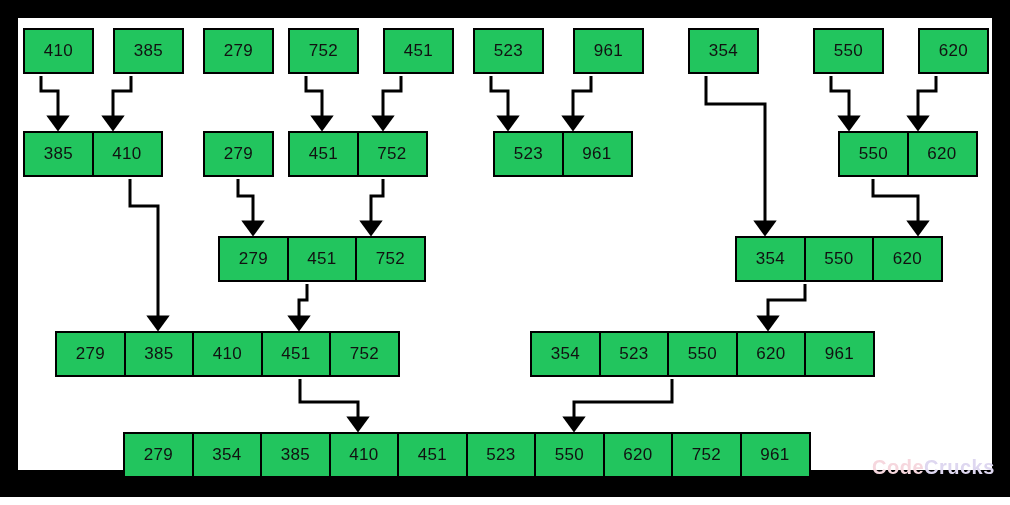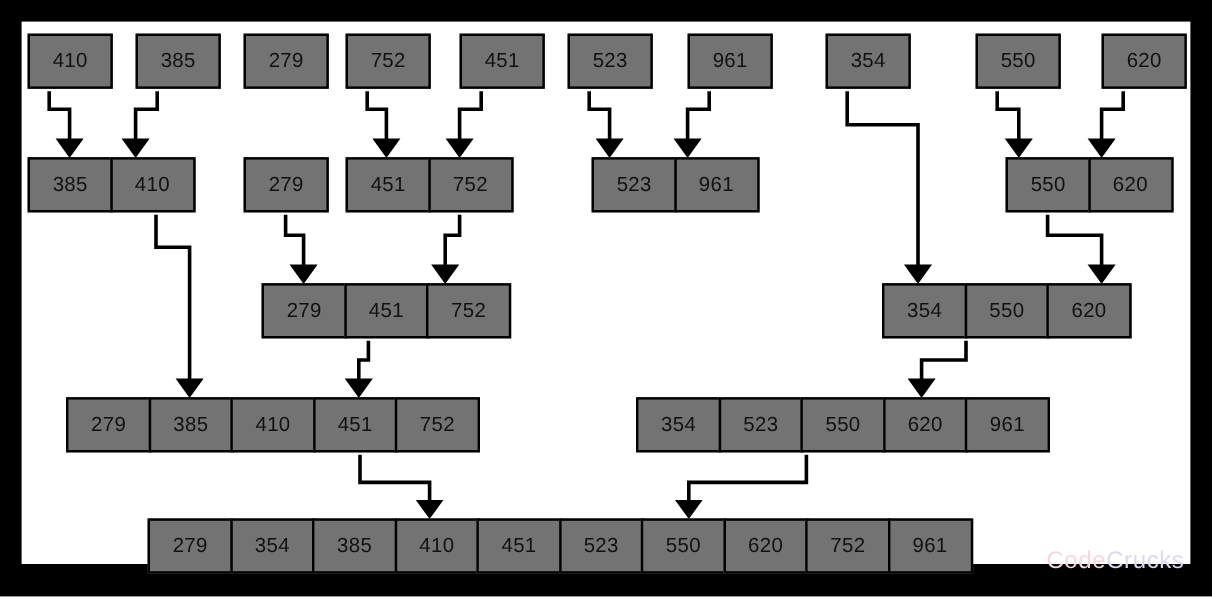--- a/index.html
+++ b/index.html
@@ -36,42 +36,42 @@
     position: absolute;
     left: 0;
     top: 0;
     width: 1010px;
     height: 505px;
   }
   .cellbox {
     position: absolute;
     box-sizing: border-box;
     border: 2.5px solid #000000;
-    background: #737373;
+    background: #22c55e;
     display: flex;
     align-items: center;
     justify-content: center;
     font-size: 17px;
     color: #111111;
     letter-spacing: 0.3px;
   }
   .arrsvg {
     position: absolute;
     left: 0;
     top: 0;
     width: 1010px;
     height: 505px;
     pointer-events: none;
   }
   #watermark {
     position: absolute;
     left: 872px;
     top: 456px;
     font-size: 20px;
-    font-weight: normal;
+    font-weight: bold;
     letter-spacing: 0.5px;
     white-space: nowrap;
   }
   #watermark .w1 { color: #f6d7de; }
   #watermark .w2 { color: #ded7f0; }
 </style>
 </head>
 <body>
 
 <div id="canvas">

